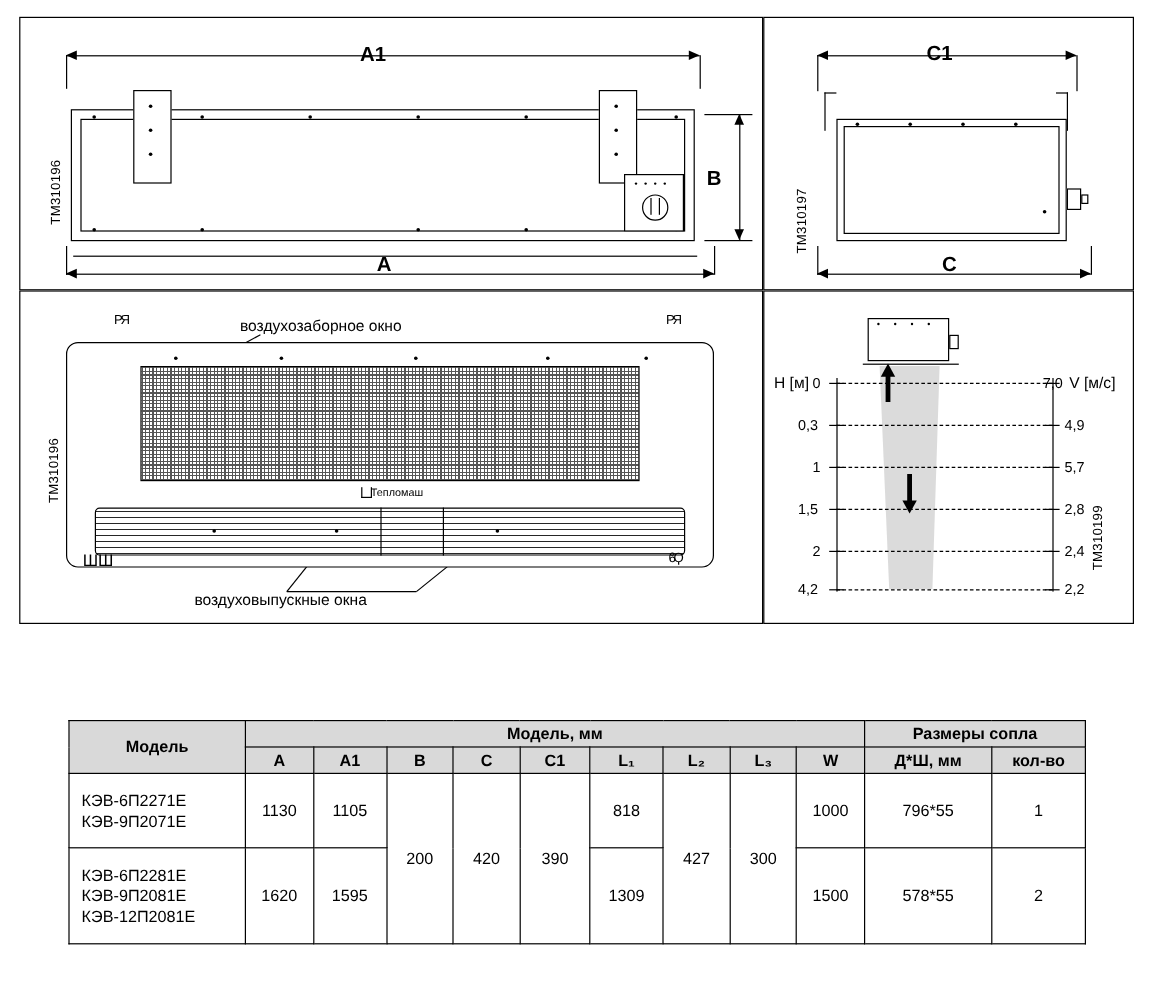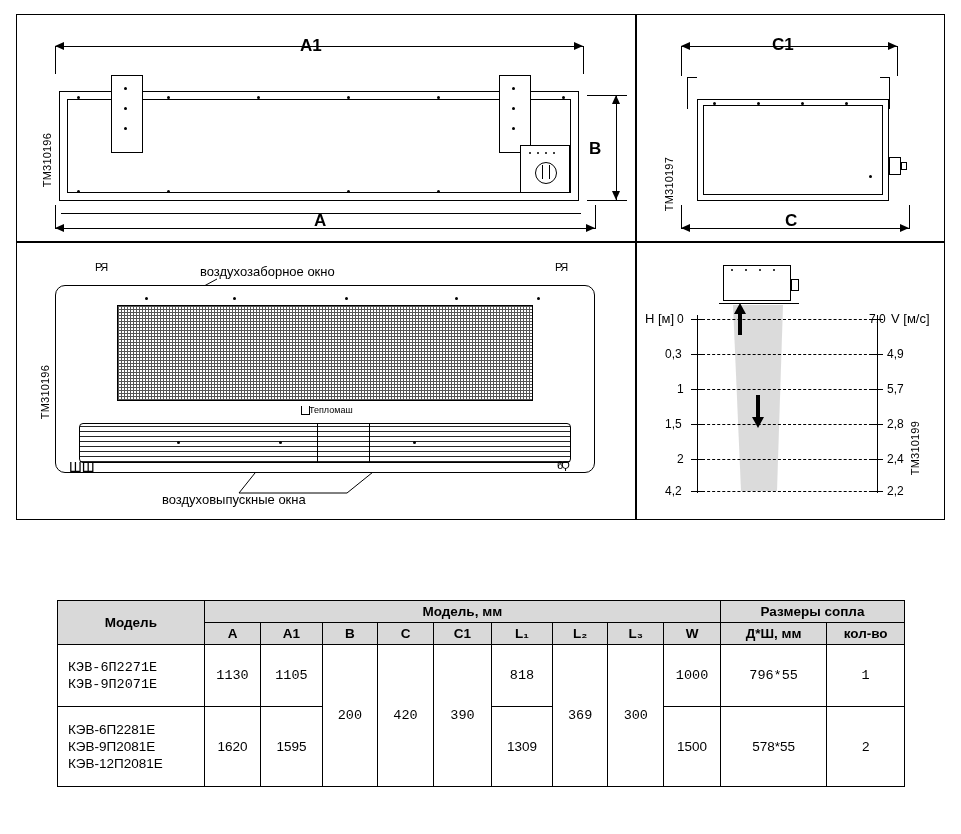--- a/index.html
+++ b/index.html
@@ -293,30 +293,30 @@
         <th style="width:58px;">C1</th>
         <th style="width:60px;">L₁</th>
         <th style="width:55px;">L₂</th>
         <th style="width:55px;">L₃</th>
         <th style="width:55px;">W</th>
         <th style="width:110px;">Д*Ш, мм</th>
         <th style="width:80px;">кол-во</th>
       </tr>
     </thead>
     <tbody>
-      <tr style="height:62px;font-family:Liberation Mono, monospace;">
+      <tr style="height:62px;">
         <td class="model">КЭВ-6П2271Е
 КЭВ-9П2071Е</td>
         <td>1130</td>
         <td>1105</td>
         <td rowspan="2">200</td>
         <td rowspan="2">420</td>
         <td rowspan="2">390</td>
         <td>818</td>
-        <td rowspan="2">369</td>
+        <td rowspan="2">427</td>
         <td rowspan="2">300</td>
         <td>1000</td>
         <td>796*55</td>
         <td>1</td>
       </tr>
       <tr style="height:80px;">
         <td class="model">КЭВ-6П2281Е
 КЭВ-9П2081Е
 КЭВ-12П2081Е</td>
         <td>1620</td>

